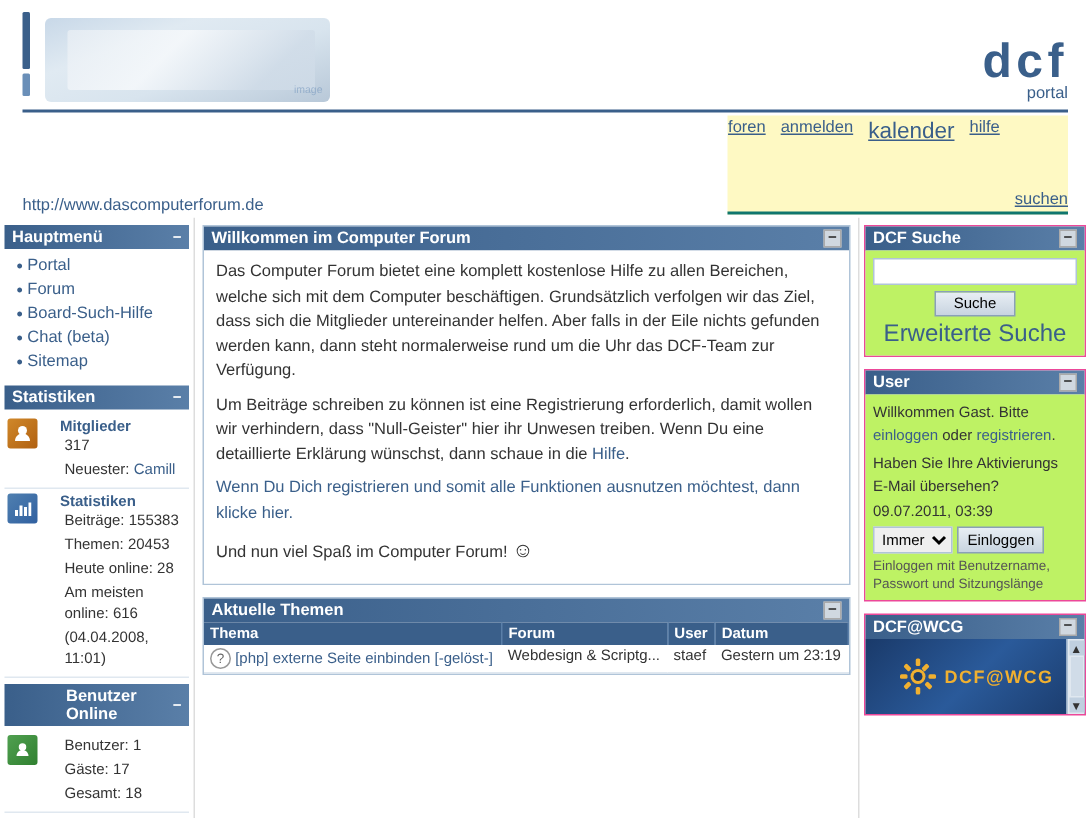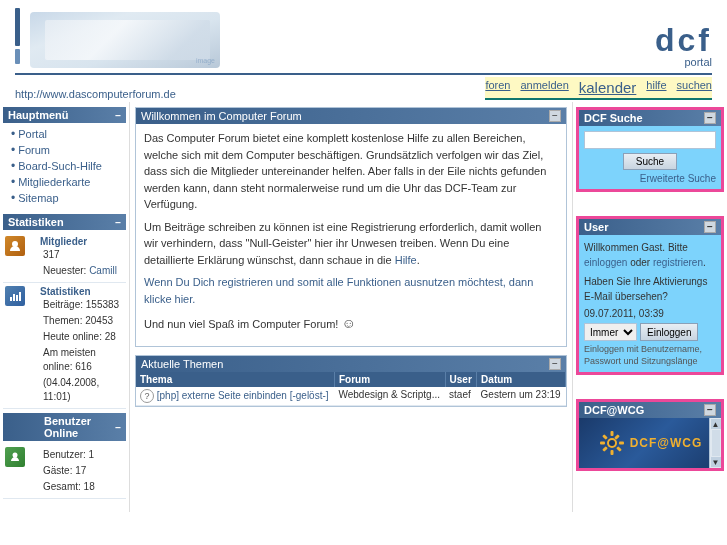--- a/index.html
+++ b/index.html
@@ -102,21 +102,21 @@
     }
 
     .content-section {
       margin-bottom: 8px;
       border: 1px solid #b0c4d8;
     }
     .content-section-header {
       background: linear-gradient(to right, #3a5f8a, #5a7fa8);
       color: #fff;
       font-size: 11px;
-      font-weight: normal;
+      font-weight: bold;
       padding: 2px 5px;
       display: flex;
       align-items: flex-end;
       justify-content: space-between;
     }
     .content-section-body {
       padding: 6px 8px;
       background: #fff;
       font-size: 11px;
       line-height: 1.5;
@@ -162,36 +162,36 @@
     
     #right-sidebar {
       width: 155px;
       min-width: 155px;
       padding: 5px 3px;
       background: #fff;
       border-left: 1px solid #ddd;
     }
 
     .right-section {
-      margin-bottom: 24px;
-      border: 3px solid #ec4899;
+      margin-bottom: 8px;
+      border: 1px solid #ec4899;
     }
     .right-section-header {
       background: linear-gradient(to right, #3a5f8a, #5a7fa8);
       color: #fff;
       font-size: 11px;
       font-weight: bold;
       padding: 2px 5px;
       display: flex;
       align-items: center;
       justify-content: space-between;
     }
     .right-section-body {
       padding: 5px;
-      background: #7dd3fc;
+      background: #bef264;
       font-size: 10px;
     }
     .minus-box {
       display: inline-flex;
       align-items: center;
       justify-content: center;
       width: 12px;
       height: 12px;
       border: 1px solid #aaa;
       background: #d0d8e0;
@@ -214,22 +214,22 @@
       display: block;
       margin: 0 auto 3px auto;
       background: linear-gradient(to bottom, #e8eef4, #c8d4e0);
       border: 1px solid #8aa0b8;
       padding: 2px 12px;
       font-size: 10px;
       cursor: pointer;
     }
     .advanced-search {
       color: #3a5f8a;
-      font-size: 10px;
-      text-align: right;
+      font-size: 16px;
+      text-align: center;
       display: block;
       cursor: pointer;
     }
 
     
     .user-text { font-size: 10px; line-height: 1.5; margin-bottom: 4px; }
     .user-text a { color: #3a5f8a; text-decoration: none; }
     .user-date { font-size: 10px; color: #333; margin-bottom: 4px; }
     .user-login-row {
       display: flex;
@@ -346,38 +346,38 @@
     </div>
   </div>
   <hr id="header-divider">
   <div style="display:flex; justify-content:space-between; align-items:flex-end; padding: 2px 0;">
     <span class="site-url-text" style="color:#3a5f8a; font-size:11px;">http://www.dascomputerforum.de</span>
     <div id="header-nav-bar" style="display:flex; gap:10px; padding:2px 0;">
       <a style="font-size:11px; color:#3a5f8a; text-decoration:underline; cursor:pointer;">foren</a>
       <a style="font-size:11px; color:#3a5f8a; text-decoration:underline; cursor:pointer;">anmelden</a>
       <a style="font-size:15px; color:#3a5f8a; text-decoration:underline; cursor:pointer;">kalender</a>
       <a style="font-size:11px; color:#3a5f8a; text-decoration:underline; cursor:pointer;">hilfe</a>
-      <a style="font-size:11px; color:#3a5f8a; text-decoration:underline; cursor:pointer;">suchen</a>
+      <a style="font-size:11px; color:#3a5f8a; text-decoration:underline; cursor:pointer;margin-top:48px;">suchen</a>
     </div>
   </div>
 </div>
 
 <div id="main-wrapper">
 
   <div id="left-sidebar">
 
     <div class="sidebar-section">
       <div class="sidebar-section-header">
         <span>Hauptmenü</span>
         <span class="minus-btn">−</span>
       </div>
       <div class="sidebar-item">Portal</div>
       <div class="sidebar-item">Forum</div>
       <div class="sidebar-item">Board-Such-Hilfe</div>
-      <div class="sidebar-item">Mitgliederkarte</div>
+      <div class="sidebar-item">Chat (beta)</div>
       <div class="sidebar-item">Sitemap</div>
     </div>
 
     <div class="sidebar-section">
       <div class="sidebar-section-header">
         <span>Statistiken</span>
         <span class="minus-btn">−</span>
       </div>
       <div class="stat-block">
         <div class="stat-icon" style="background:linear-gradient(135deg,#d0882a,#b06010);">

